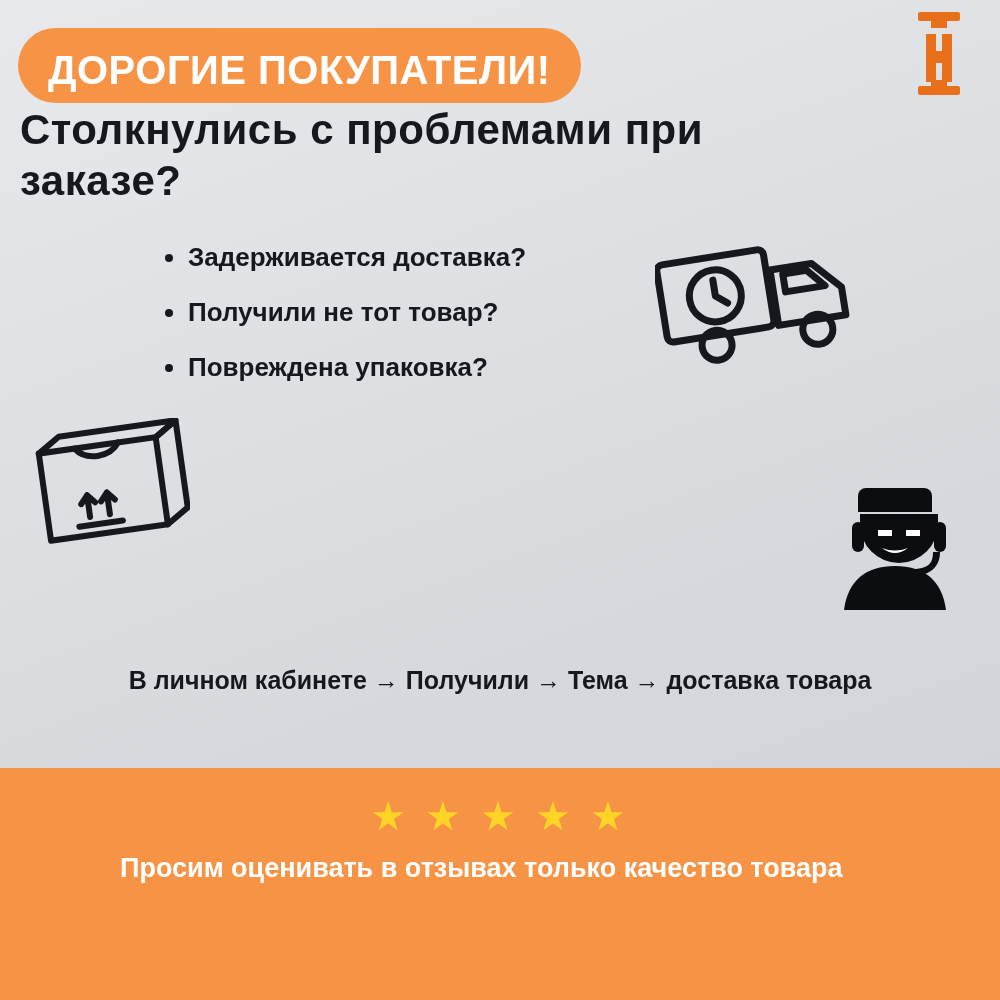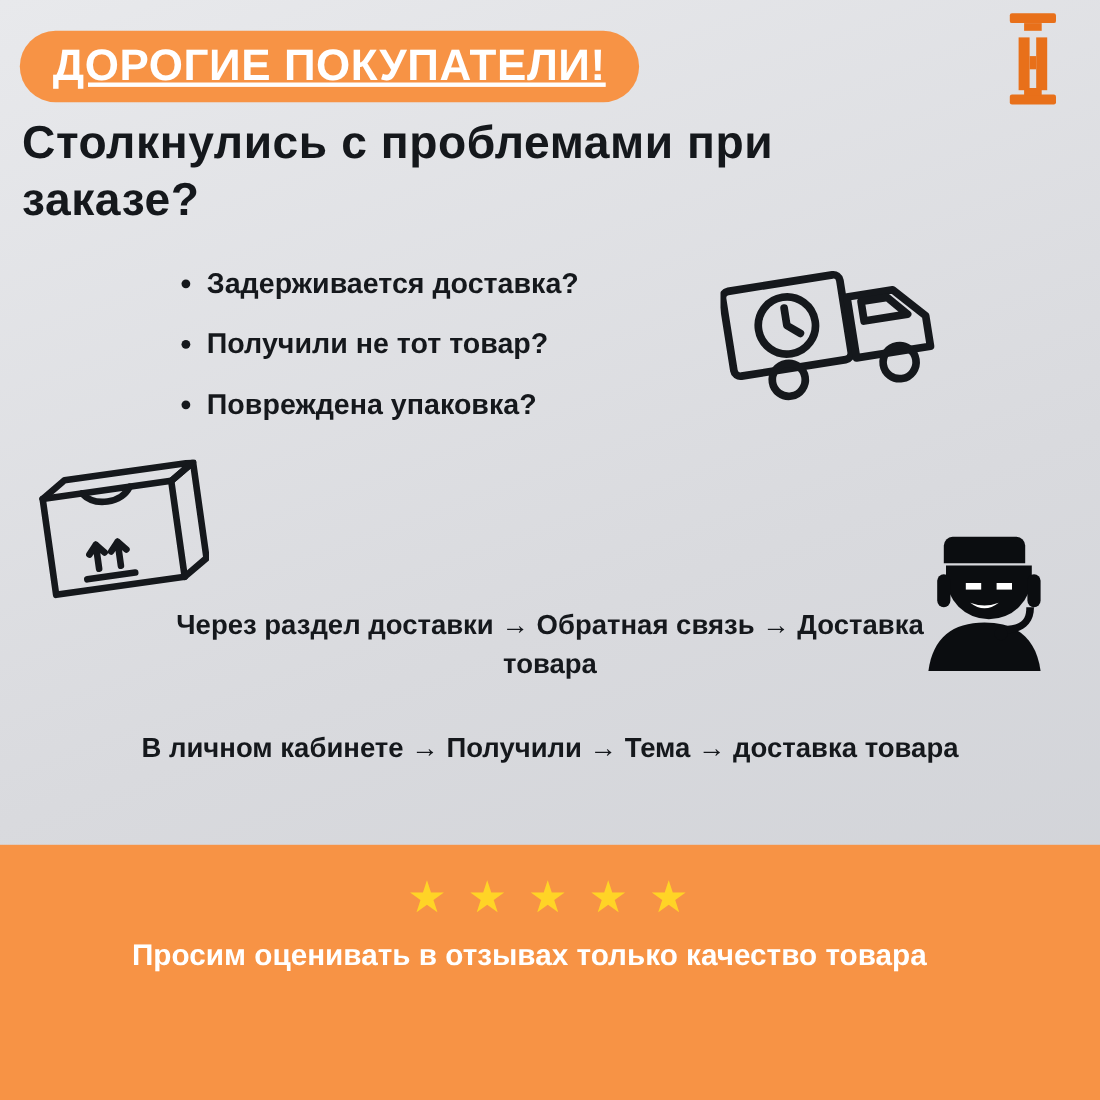--- a/index.html
+++ b/index.html
@@ -17,28 +17,27 @@
     background: linear-gradient(160deg, #e8e9ec 0%, #d9dade 55%, #cfd1d6 100%);
   }
 
   
   .badge {
     position: absolute;
     top: 28px;
     left: 18px;
     background: #f79345;
     border-radius: 40px;
-    padding: 12px 30px 13px 30px;
+    padding: 22px 30px 13px 30px;
     color: #ffffff;
     font-size: 40px;
     font-weight: bold;
     letter-spacing: 0.5px;
     line-height: 1;
     white-space: nowrap;
-    text-decoration: underline;
   }
 
   
   .logo {
     position: absolute;
     top: 10px;
     right: 28px;
     width: 66px;
     height: 96px;
   }
@@ -235,21 +234,20 @@
       </g>
       <g fill="#ffffff">
         <path d="M58 60 h14 v6 h-14 z"></path>
         <path d="M86 60 h14 v6 h-14 z"></path>
         <path d="M62 78 q13 10 26 0 q-13 5 -26 0 z"></path>
       </g>
     </svg>
   </div>
 
 
-  <div class="path-line path-1">Через раздел доставки  →  Обратная связь  →  Доставка товара</div>
   <div class="path-line path-2">В личном кабинете  →  Получили  →  Тема  →  доставка товара</div>
 
   <div class="footer">
     <div class="stars">★ ★ ★ ★ ★</div>
     <div class="footer-text">Просим оценивать в отзывах только качество товара</div>
   </div>
 
 </div>
 
 </body></html>

